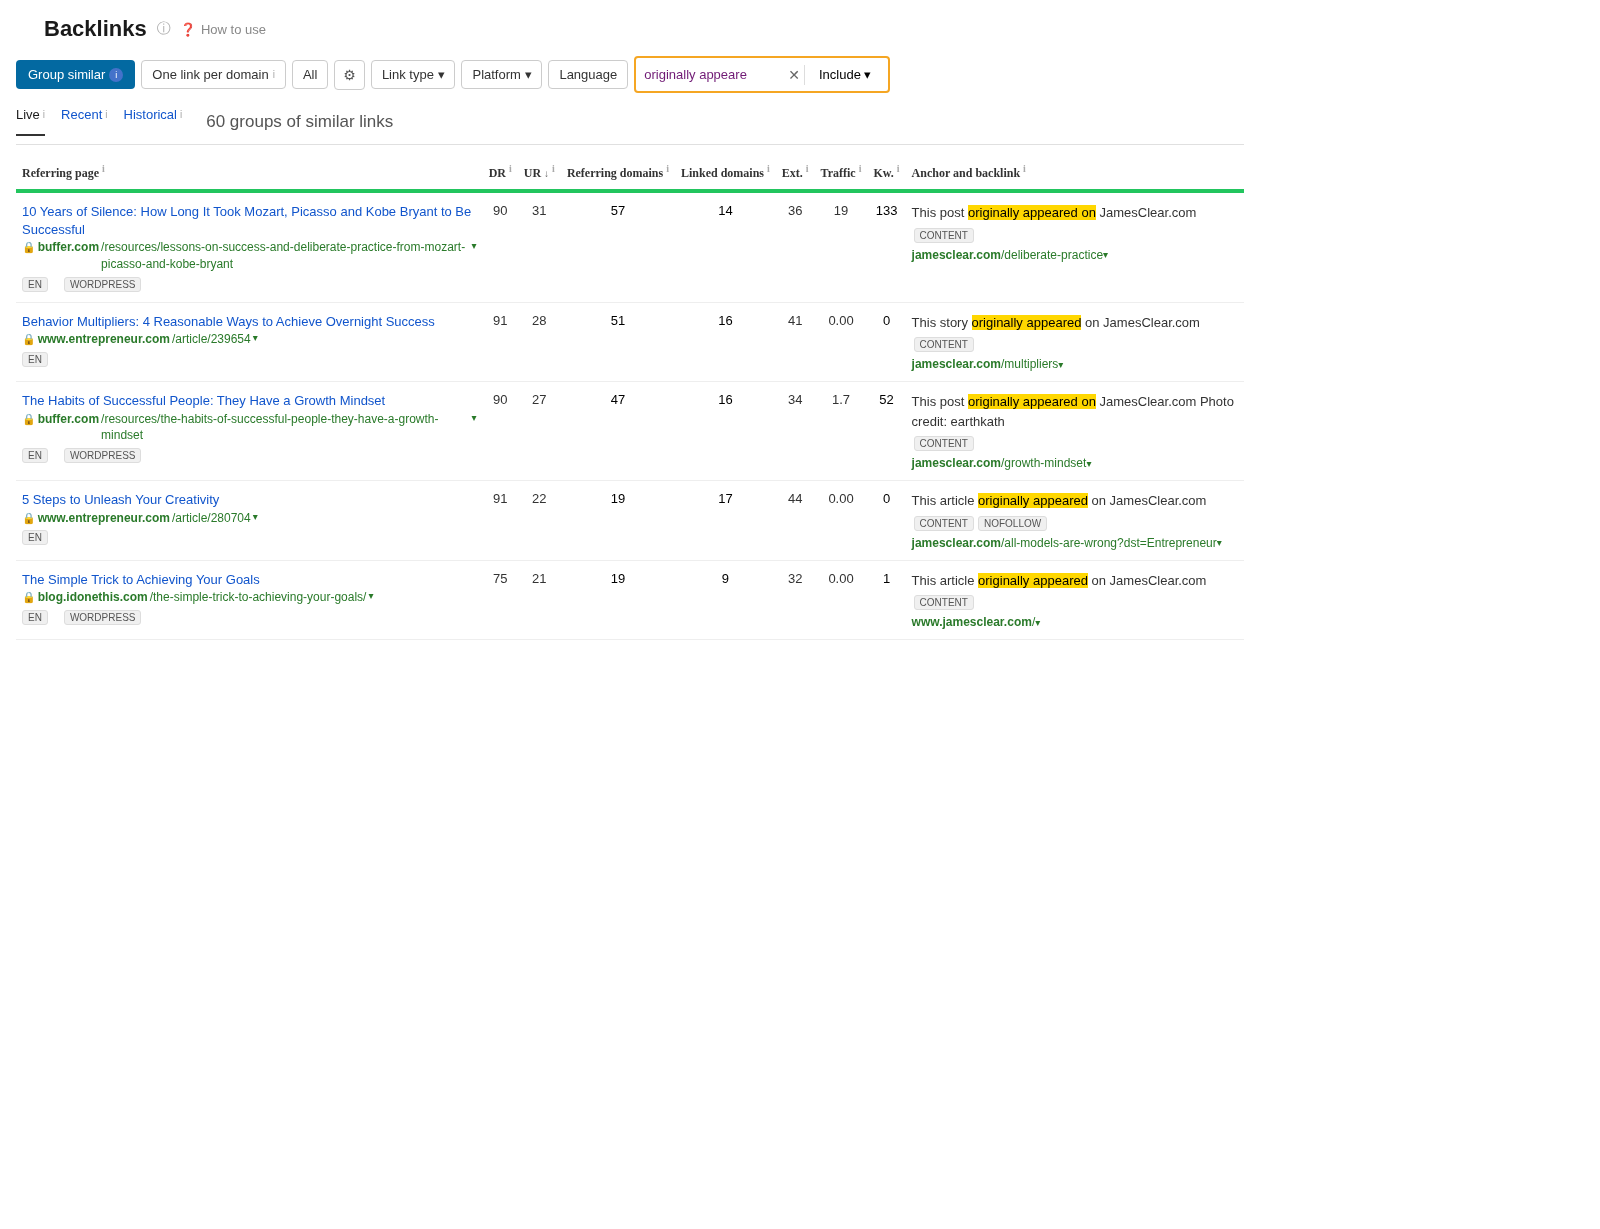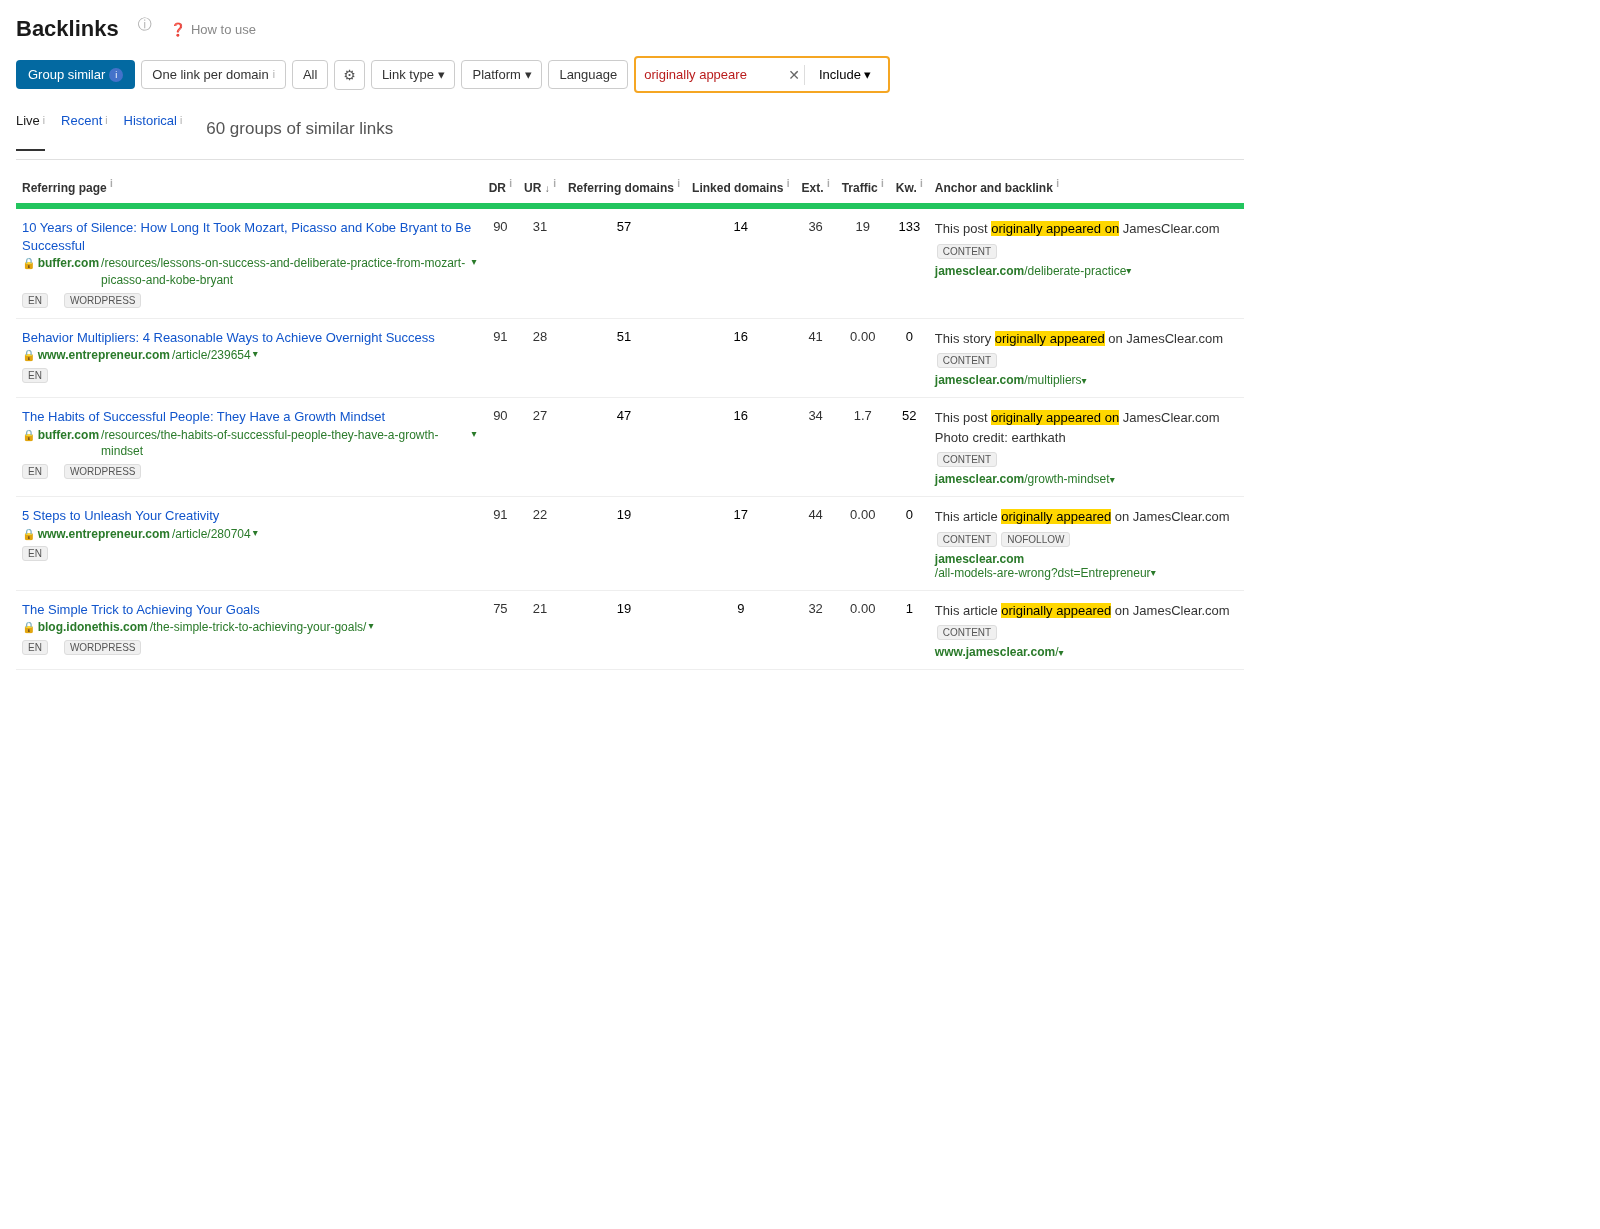--- a/index.html
+++ b/index.html
@@ -1,46 +1,46 @@
 <!DOCTYPE html>
 <html><head>
   <meta charset="utf-8">
   <style>
     * { box-sizing: border-box; margin: 0; padding: 0; }
     body { font-family: Arial, sans-serif; font-size: 13px; color: #333; background: #fff; }
 
     .page-wrapper { padding: 16px; max-width: 1260px; }
 
     
-    .page-header { display: flex; gap: 19px; margin-bottom: 14px; }
+    .page-header { display: flex; align-items: center; gap: 10px; margin-bottom: 14px; margin-left: 28px; }
     .page-title { font-size: 22px; font-weight: bold; color: #1a1a1a; }
     .info-icon { color: #aaa; font-size: 14px; cursor: pointer; }
     .how-to-use { color: #888; font-size: 13px; display: flex; align-items: center; gap: 4px; cursor: pointer; }
 
     
     .toolbar { display: flex; align-items: center; gap: 6px; margin-bottom: 14px; flex-wrap: wrap; }
     .btn-group-similar { background: #0369a1; color: #fff; border: none; padding: 7px 12px; border-radius: 4px; font-size: 13px; cursor: pointer; display: flex; align-items: center; gap: 4px; }
     .toolbar-btn { background: #fff; border: 1px solid #ccc; border-radius: 4px; padding: 6px 10px; font-size: 13px; cursor: pointer; color: #333; display: flex; align-items: center; gap: 4px; }
     .toolbar-all { background: #fff; border: 1px solid #ccc; border-radius: 4px; padding: 6px 10px; font-size: 13px; cursor: pointer; color: #333; }
     .toolbar-gear { background: #fff; border: 1px solid #ccc; border-radius: 4px; padding: 6px 8px; font-size: 14px; cursor: pointer; color: #555; }
     .search-box { border: 2px solid #f5a623; border-radius: 4px; padding: 5px 10px; font-size: 13px; display: flex; align-items: center; gap: 6px; min-width: 200px; }
-    .search-box input { border: none; outline: none; font-size: 13px; color: #b91c1c; width: 150px; }
+    .search-box input { border: none; outline: none; font-size: 13px; color: #701a75; width: 150px; }
     .search-x { color: #666; cursor: pointer; font-size: 14px; }
     .include-btn { background: #fff; border: 1px solid #ccc; border-left: none; border-radius: 0 4px 4px 0; padding: 5px 10px; font-size: 13px; cursor: pointer; display: flex; align-items: center; gap: 4px; }
 
     
     .tabs-row { display: flex; align-items: center; gap: 16px; margin-bottom: 10px; border-bottom: 1px solid #e0e0e0; padding-bottom: 8px; }
-    .tab { color: #1155cc; font-size: 13px; cursor: pointer; display: flex; align-items: center; gap: 3px; padding-bottom: 21px; border-bottom: 2px solid transparent; margin-top: 6px; }
+    .tab { color: #1155cc; font-size: 13px; cursor: pointer; display: flex; align-items: center; gap: 3px; padding-bottom: 12px; border-bottom: 2px solid transparent; }
     .tab.active { color: #1a1a1a; border-bottom: 2px solid #333; font-weight: normal; }
     .tab-count { color: #555; font-size: 17px; margin-left: 8px; }
 
     
     .table-wrapper { width: 100%; overflow-x: auto; }
     table { width: 100%; border-collapse: collapse; font-size: 13px; }
-    thead tr { border-bottom: 6px solid #22c55e; }
+    thead tr { border-bottom: 4px solid #22c55e; font-family: Liberation Serif, serif; }
     th { text-align: left; padding: 8px 6px; font-weight: bold; color: #333; font-size: 12px; white-space: nowrap; vertical-align: bottom; }
     th.center { text-align: center; }
     td { padding: 10px 6px; vertical-align: top; border-bottom: 1px solid #eee; }
     td.num { text-align: center; color: #333; }
     td.link-num { text-align: center; color: #000000; cursor: pointer; }
     .sort-arrow { color: #666; font-size: 10px; }
 
     
     .ref-page-title { color: #1155cc; font-size: 13px; line-height: 1.4; cursor: pointer; }
     .ref-page-url { color: #2a7a2a; font-size: 12px; display: flex; align-items: flex-start; gap: 2px; line-height: 1.4; cursor: pointer; }

